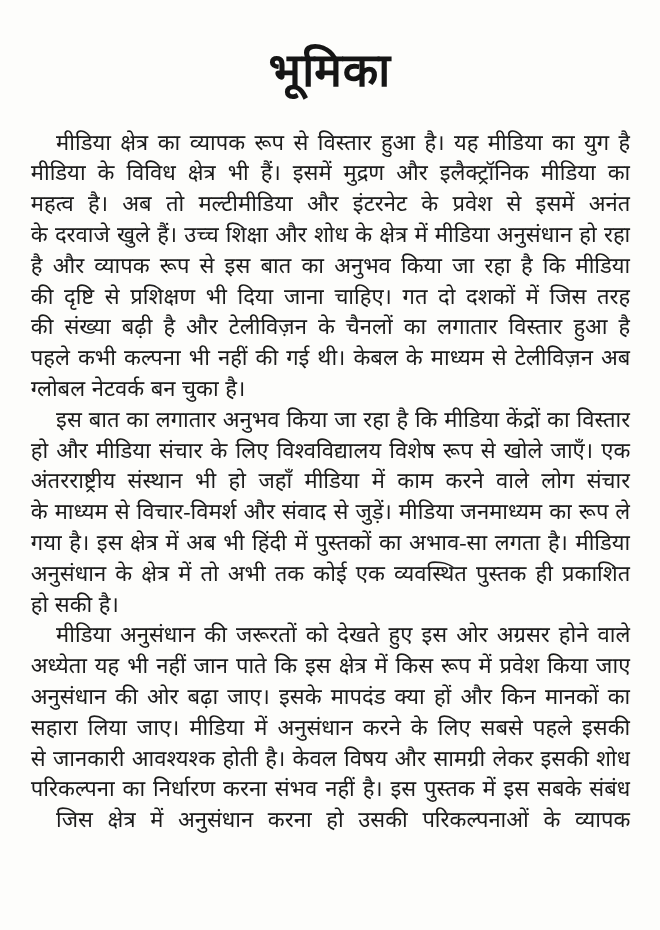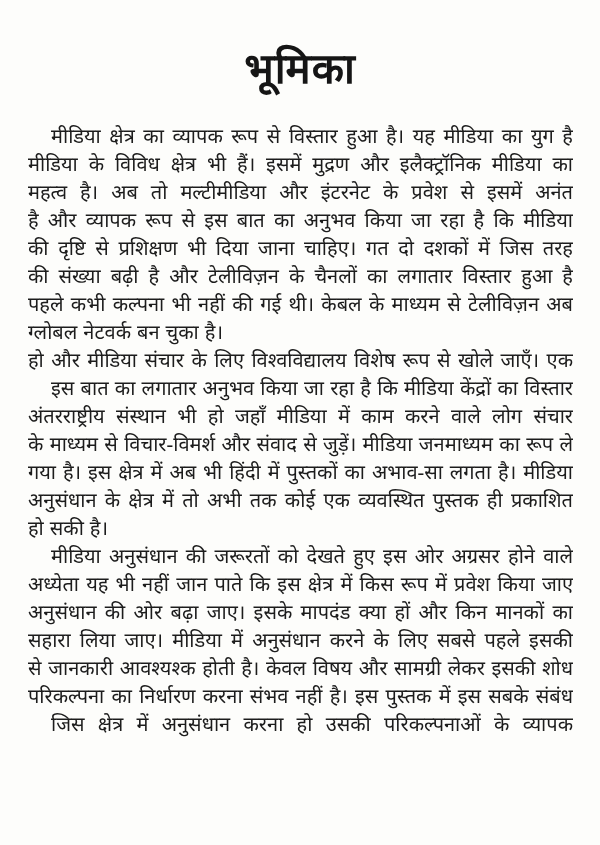--- a/index.html
+++ b/index.html
@@ -14,22 +14,22 @@
     font-family: "Liberation Serif", "DejaVu Serif", serif;
     overflow: hidden;
     position: relative;
   }
   .page {
     width: 600px;
     height: 845px;
     box-sizing: border-box;
   }
   .page-title {
-    margin: 16px;
-    padding-top: 20px;
+    margin: 0;
+    padding-top: 32px;
     height: 70px;
     text-align: center;
     font-size: 42px;
     line-height: 66px;
     font-weight: 700;
     letter-spacing: 1px;
     color: #151515;
   }
   .body-text {
     margin: 14px 27px 0 28px; 
@@ -63,30 +63,31 @@
 <div class="page">
 
   <h1 class="page-title">भूमिका</h1>
 
   <div class="body-text">
 
     <div class="para">
       <div class="line first">मीडिया क्षेत्र का व्यापक रूप से विस्तार हुआ है। यह मीडिया का युग है और</div>
       <div class="line">मीडिया के विविध क्षेत्र भी हैं। इसमें मुद्रण और इलैक्ट्रॉनिक मीडिया का व्यापक</div>
       <div class="line">महत्व है। अब तो मल्टीमीडिया और इंटरनेट के प्रवेश से इसमें अनंत संभावनाओं</div>
+      <div class="line">के दरवाजे खुले हैं। उच्च शिक्षा और शोध के क्षेत्र में मीडिया अनुसंधान हो रहा</div>
       <div class="line">है और व्यापक रूप से इस बात का अनुभव किया जा रहा है कि मीडिया कैरियर</div>
       <div class="line">की दृष्टि से प्रशिक्षण भी दिया जाना चाहिए। गत दो दशकों में जिस तरह अखबारों</div>
       <div class="line">की संख्या बढ़ी है और टेलीविज़न के चैनलों का लगातार विस्तार हुआ है उसकी</div>
       <div class="line">पहले कभी कल्पना भी नहीं की गई थी। केबल के माध्यम से टेलीविज़न अब एक</div>
       <div class="line last">ग्लोबल नेटवर्क बन चुका है।</div>
     </div>
 
     <div class="para">
+      <div class="line first">इस बात का लगातार अनुभव किया जा रहा है कि मीडिया केंद्रों का विस्तार</div>
       <div class="line">हो और मीडिया संचार के लिए विश्वविद्यालय विशेष रूप से खोले जाएँ। एक</div>
-      <div class="line first">इस बात का लगातार अनुभव किया जा रहा है कि मीडिया केंद्रों का विस्तार</div>
       <div class="line">अंतरराष्ट्रीय संस्थान भी हो जहाँ मीडिया में काम करने वाले लोग संचार आदान-प्रदान</div>
       <div class="line">के माध्यम से विचार-विमर्श और संवाद से जुड़ें। मीडिया जनमाध्यम का रूप ले</div>
       <div class="line">गया है। इस क्षेत्र में अब भी हिंदी में पुस्तकों का अभाव-सा लगता है। मीडिया</div>
       <div class="line">अनुसंधान के क्षेत्र में तो अभी तक कोई एक व्यवस्थित पुस्तक ही प्रकाशित नहीं</div>
       <div class="line last">हो सकी है।</div>
     </div>
 
     <div class="para">
       <div class="line first">मीडिया अनुसंधान की जरूरतों को देखते हुए इस ओर अग्रसर होने वाले</div>
       <div class="line">अध्येता यह भी नहीं जान पाते कि इस क्षेत्र में किस रूप में प्रवेश किया जाए और</div>

